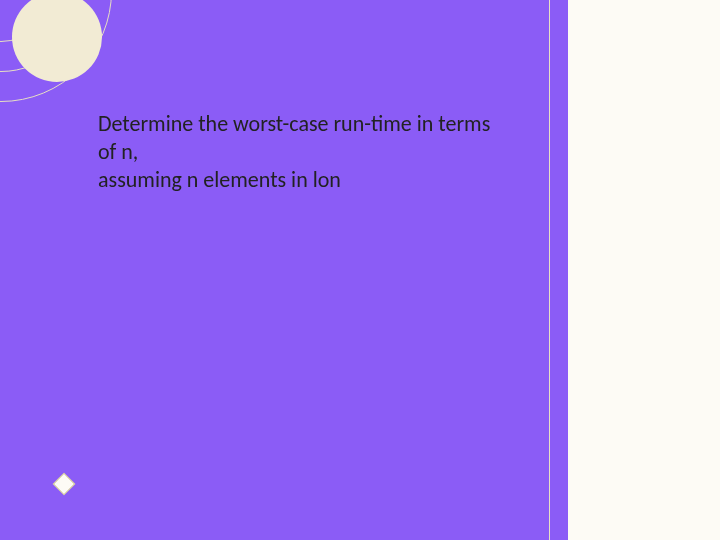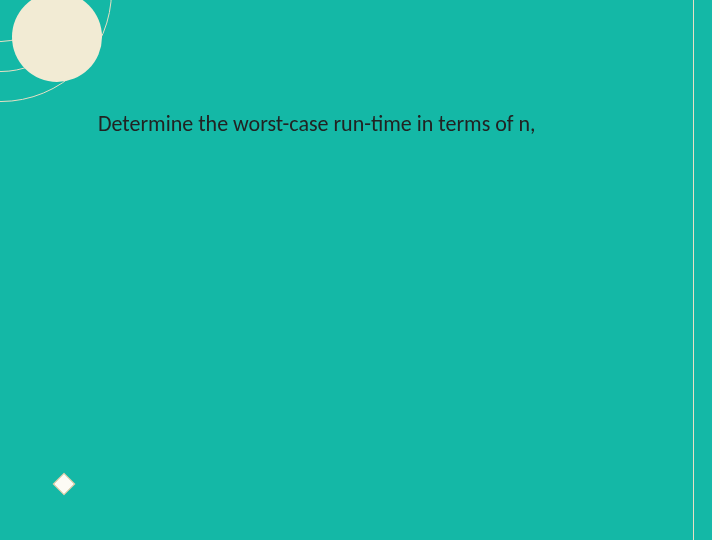--- a/index.html
+++ b/index.html
@@ -6,23 +6,23 @@
     margin: 0;
     padding: 0;
     width: 720px;
     height: 540px;
     overflow: hidden;
     font-family: Calibri, "Segoe UI", Arial, sans-serif;
     background: #fdfbf5;
   }
   .slide {
     position: relative;
-    width: 712px;
+    width: 568px;
     height: 540px;
-    background: #14b8a6;
+    background: #8b5cf6;
     box-sizing: border-box;
   }
   
   .arc {
     position: absolute;
     border: 1px solid #e7dfc4;
     border-radius: 50%;
     background: transparent;
   }
   .arc1 { width: 220px; height: 220px; top: -120px; left: -110px; }
@@ -80,16 +80,17 @@
   <div class="arc arc1"></div>
   <div class="arc arc2"></div>
   <div class="arc arc3"></div>
   <div class="leaf"></div>
   <div class="rule"></div>
   <div class="diamond"></div>
 
   <div class="content">
     <div class="prompt">
       <span>Determine the worst-case run-time in terms of n,</span><br>
+      <span>assuming n elements in lon</span>
     </div>
   </div>
 
 </div>
 
 </body></html>

